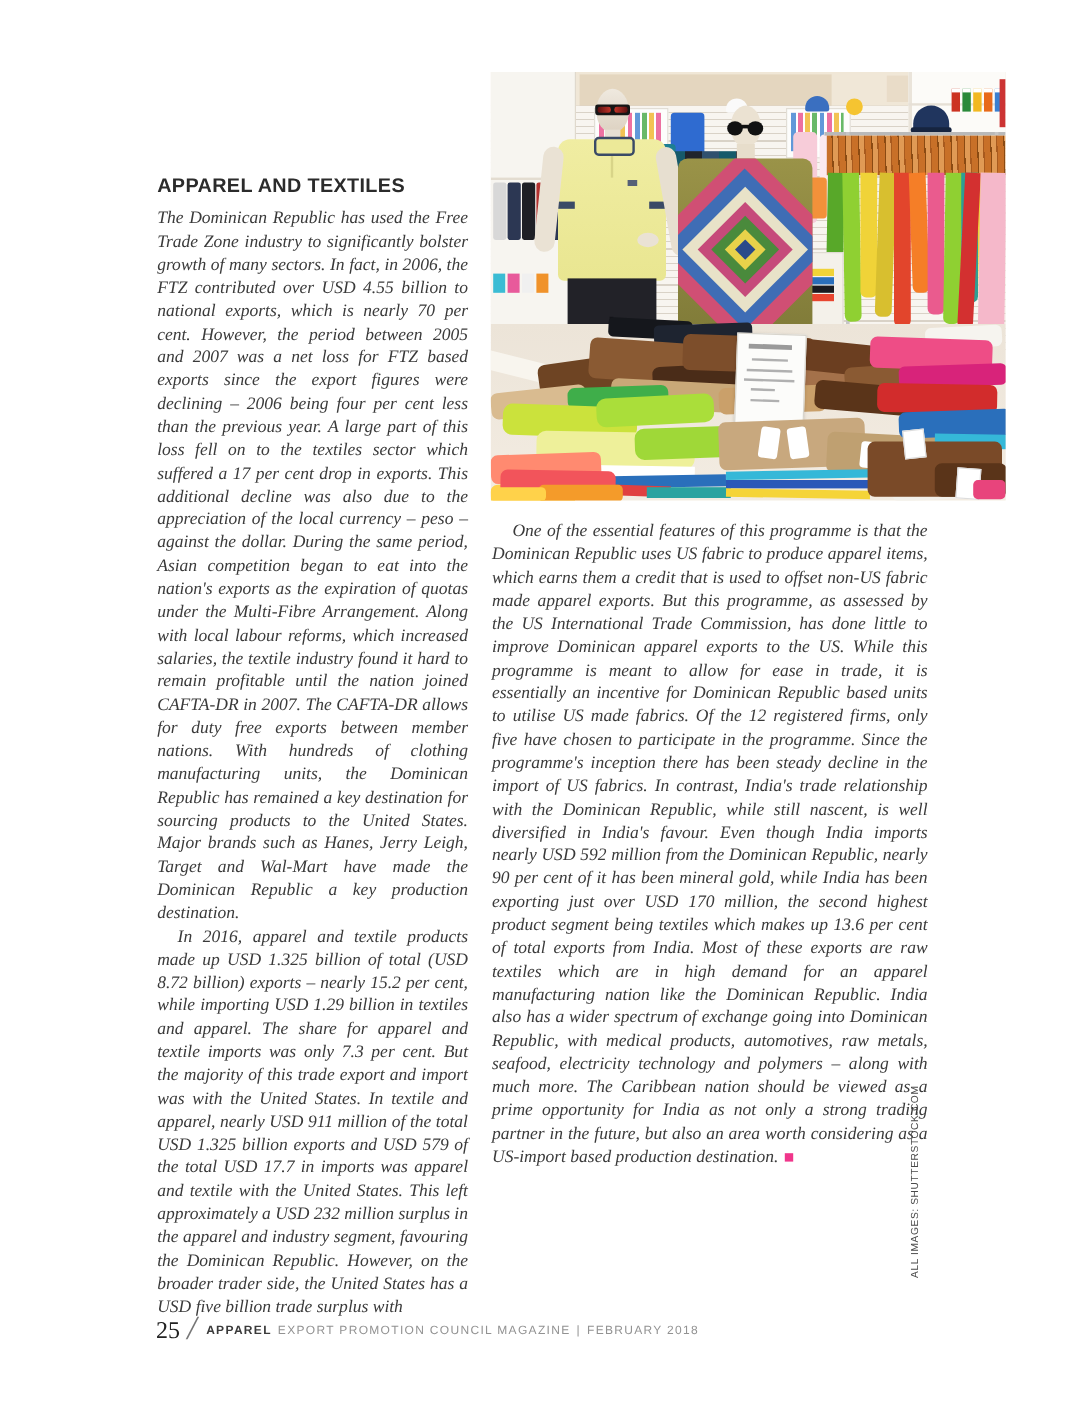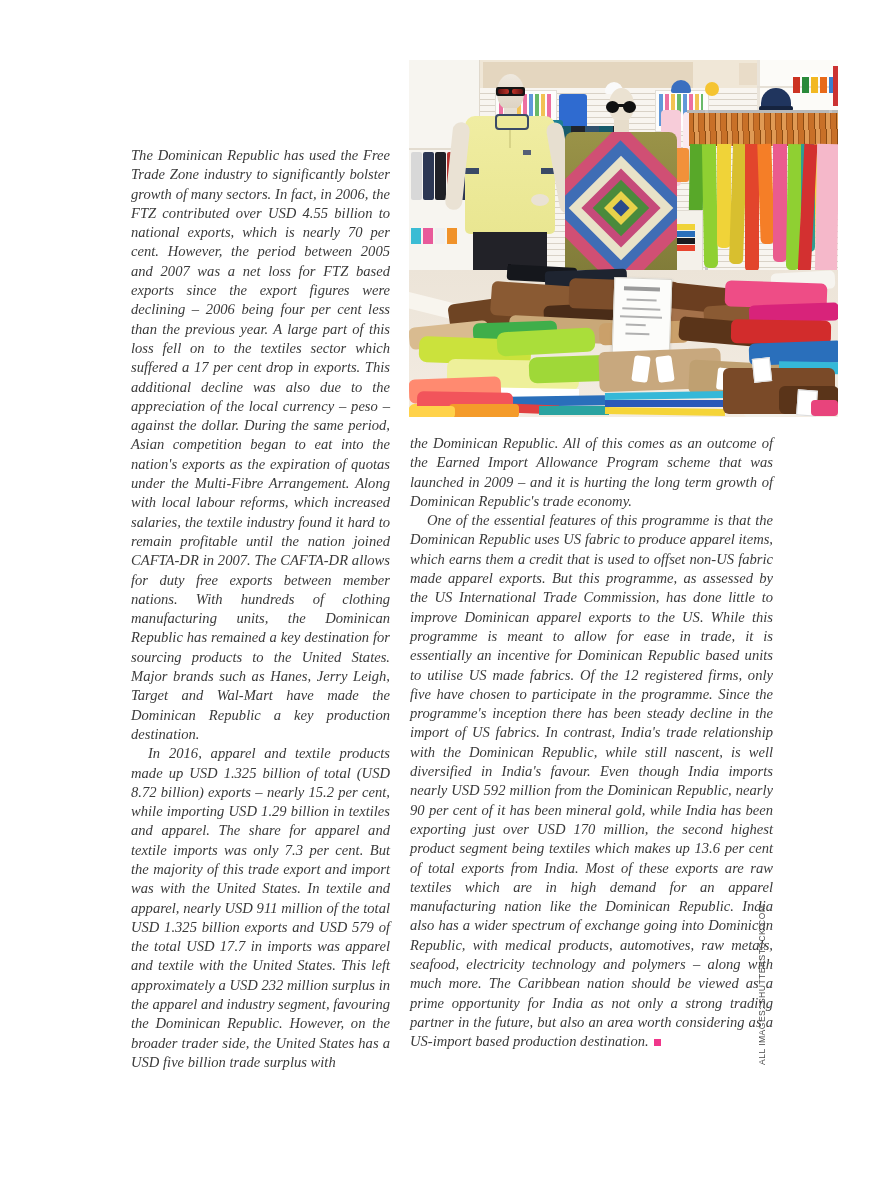--- a/index.html
+++ b/index.html
@@ -228,25 +228,33 @@
         <div class="ph" style="left:4px;top:98px;width:112px;height:46px;background:#7a4a28;border-radius:6px;"></div>
         <div class="ph" style="left:60px;top:116px;width:60px;height:28px;background:#5a3419;border-radius:6px;"></div>
         <div class="ph" style="left:34px;top:88px;width:16px;height:22px;background:#ffffff;border:1px solid #ddd;transform:rotate(-6deg);"></div>
         <div class="ph" style="left:78px;top:120px;width:18px;height:24px;background:#ffffff;border:1px solid #ddd;transform:rotate(4deg);"></div>
         <div class="ph" style="left:92px;top:130px;width:27px;height:16px;background:#e8447c;border-radius:4px;"></div>
       </div>
     </div>
   </div>
 
   <div class="col-left">
+    <h1 class="heading">APPAREL AND TEXTILES</h1>
     <p>The Dominican Republic has used the Free Trade Zone industry to significantly bolster growth of many sectors. In fact, in 2006, the FTZ contributed over USD 4.55 billion to national exports, which is nearly 70 per cent. However, the period between 2005 and 2007 was a net loss for FTZ based exports since the export figures were declining – 2006 being four per cent less than the previous year. A large part of this loss fell on to the textiles sector which suffered a 17 per cent drop in exports. This additional decline was also due to the appreciation of the local currency – peso – against the dollar. During the same period, Asian competition began to eat into the nation's exports as the expiration of quotas under the Multi-Fibre Arrangement. Along with local labour reforms, which increased salaries, the textile industry found it hard to remain profitable until the nation joined CAFTA-DR in 2007. The CAFTA-DR allows for duty free exports between member nations. With hundreds of clothing manufacturing units, the Dominican Republic has remained a key destination for sourcing products to the United States. Major brands such as Hanes, Jerry Leigh, Target and Wal-Mart have made the Dominican Republic a key production destination.</p>
     <p class="indent">In 2016, apparel and textile products made up USD 1.325 billion of total (USD 8.72 billion) exports – nearly 15.2 per cent, while importing USD 1.29 billion in textiles and apparel. The share for apparel and textile imports was only 7.3 per cent. But the majority of this trade export and import was with the United States. In textile and apparel, nearly USD 911 million of the total USD 1.325 billion exports and USD 579 of the total USD 17.7 in imports was apparel and textile with the United States. This left approximately a USD 232 million surplus in the apparel and industry segment, favouring the Dominican Republic. However, on the broader trader side, the United States has a USD five billion trade surplus with</p>
   </div>
 
   <div class="col-right">
-    <p>the Dominican Republic. All of this comes as an outcome of the Earned Import Allowance Program scheme that was launched in 2009 – and it is hurting the long term growth of Dominican Republic's trade economy.</p>
     <p class="indent"><span>One of the essential features of this programme is that the Dominican Republic uses US fabric to produce apparel items, which earns them a credit that is used to offset non-US fabric made apparel exports. But this programme, as assessed by the US International Trade Commission, has done little to improve Dominican apparel exports to the US. While this programme is meant to allow for ease in trade, it is essentially an incentive for Dominican Republic based units to utilise US made fabrics. Of the 12 registered firms, only five have chosen to participate in the programme. Since the programme's inception there has been steady decline in the import of US fabrics. In contrast, India's trade relationship with the Dominican Republic, while still nascent, is well diversified in India's favour. Even though India imports nearly USD 592 million from the Dominican Republic, nearly 90 per cent of it has been mineral gold, while India has been exporting just over USD 170 million, the second highest product segment being textiles which makes up 13.6 per cent of total exports from India. Most of these exports are raw textiles which are in high demand for an apparel manufacturing nation like the Dominican Republic. India also has a wider spectrum of exchange going into Dominican Republic, with medical products, automotives, raw metals, seafood, electricity technology and polymers – along with much more. The Caribbean nation should be viewed as a prime opportunity for India as not only a strong trading partner in the future, but also an area worth considering as a US-import based production destination.</span><span class="end-mark"></span></p>
   </div>
 
   <div class="credit">ALL IMAGES: SHUTTERSTOCK.COM</div>
 
+  <div class="footer">
+    <span class="page-num">25</span>
+    <span class="slash">/</span>
+    <span class="mag-bold">APPAREL</span>
+    <span class="mag-rest">EXPORT PROMOTION COUNCIL MAGAZINE</span>
+    <span class="mag-div">|</span>
+    <span class="mag-issue">FEBRUARY 2018</span>
+  </div>
 
 </div>
 
 </body></html>

